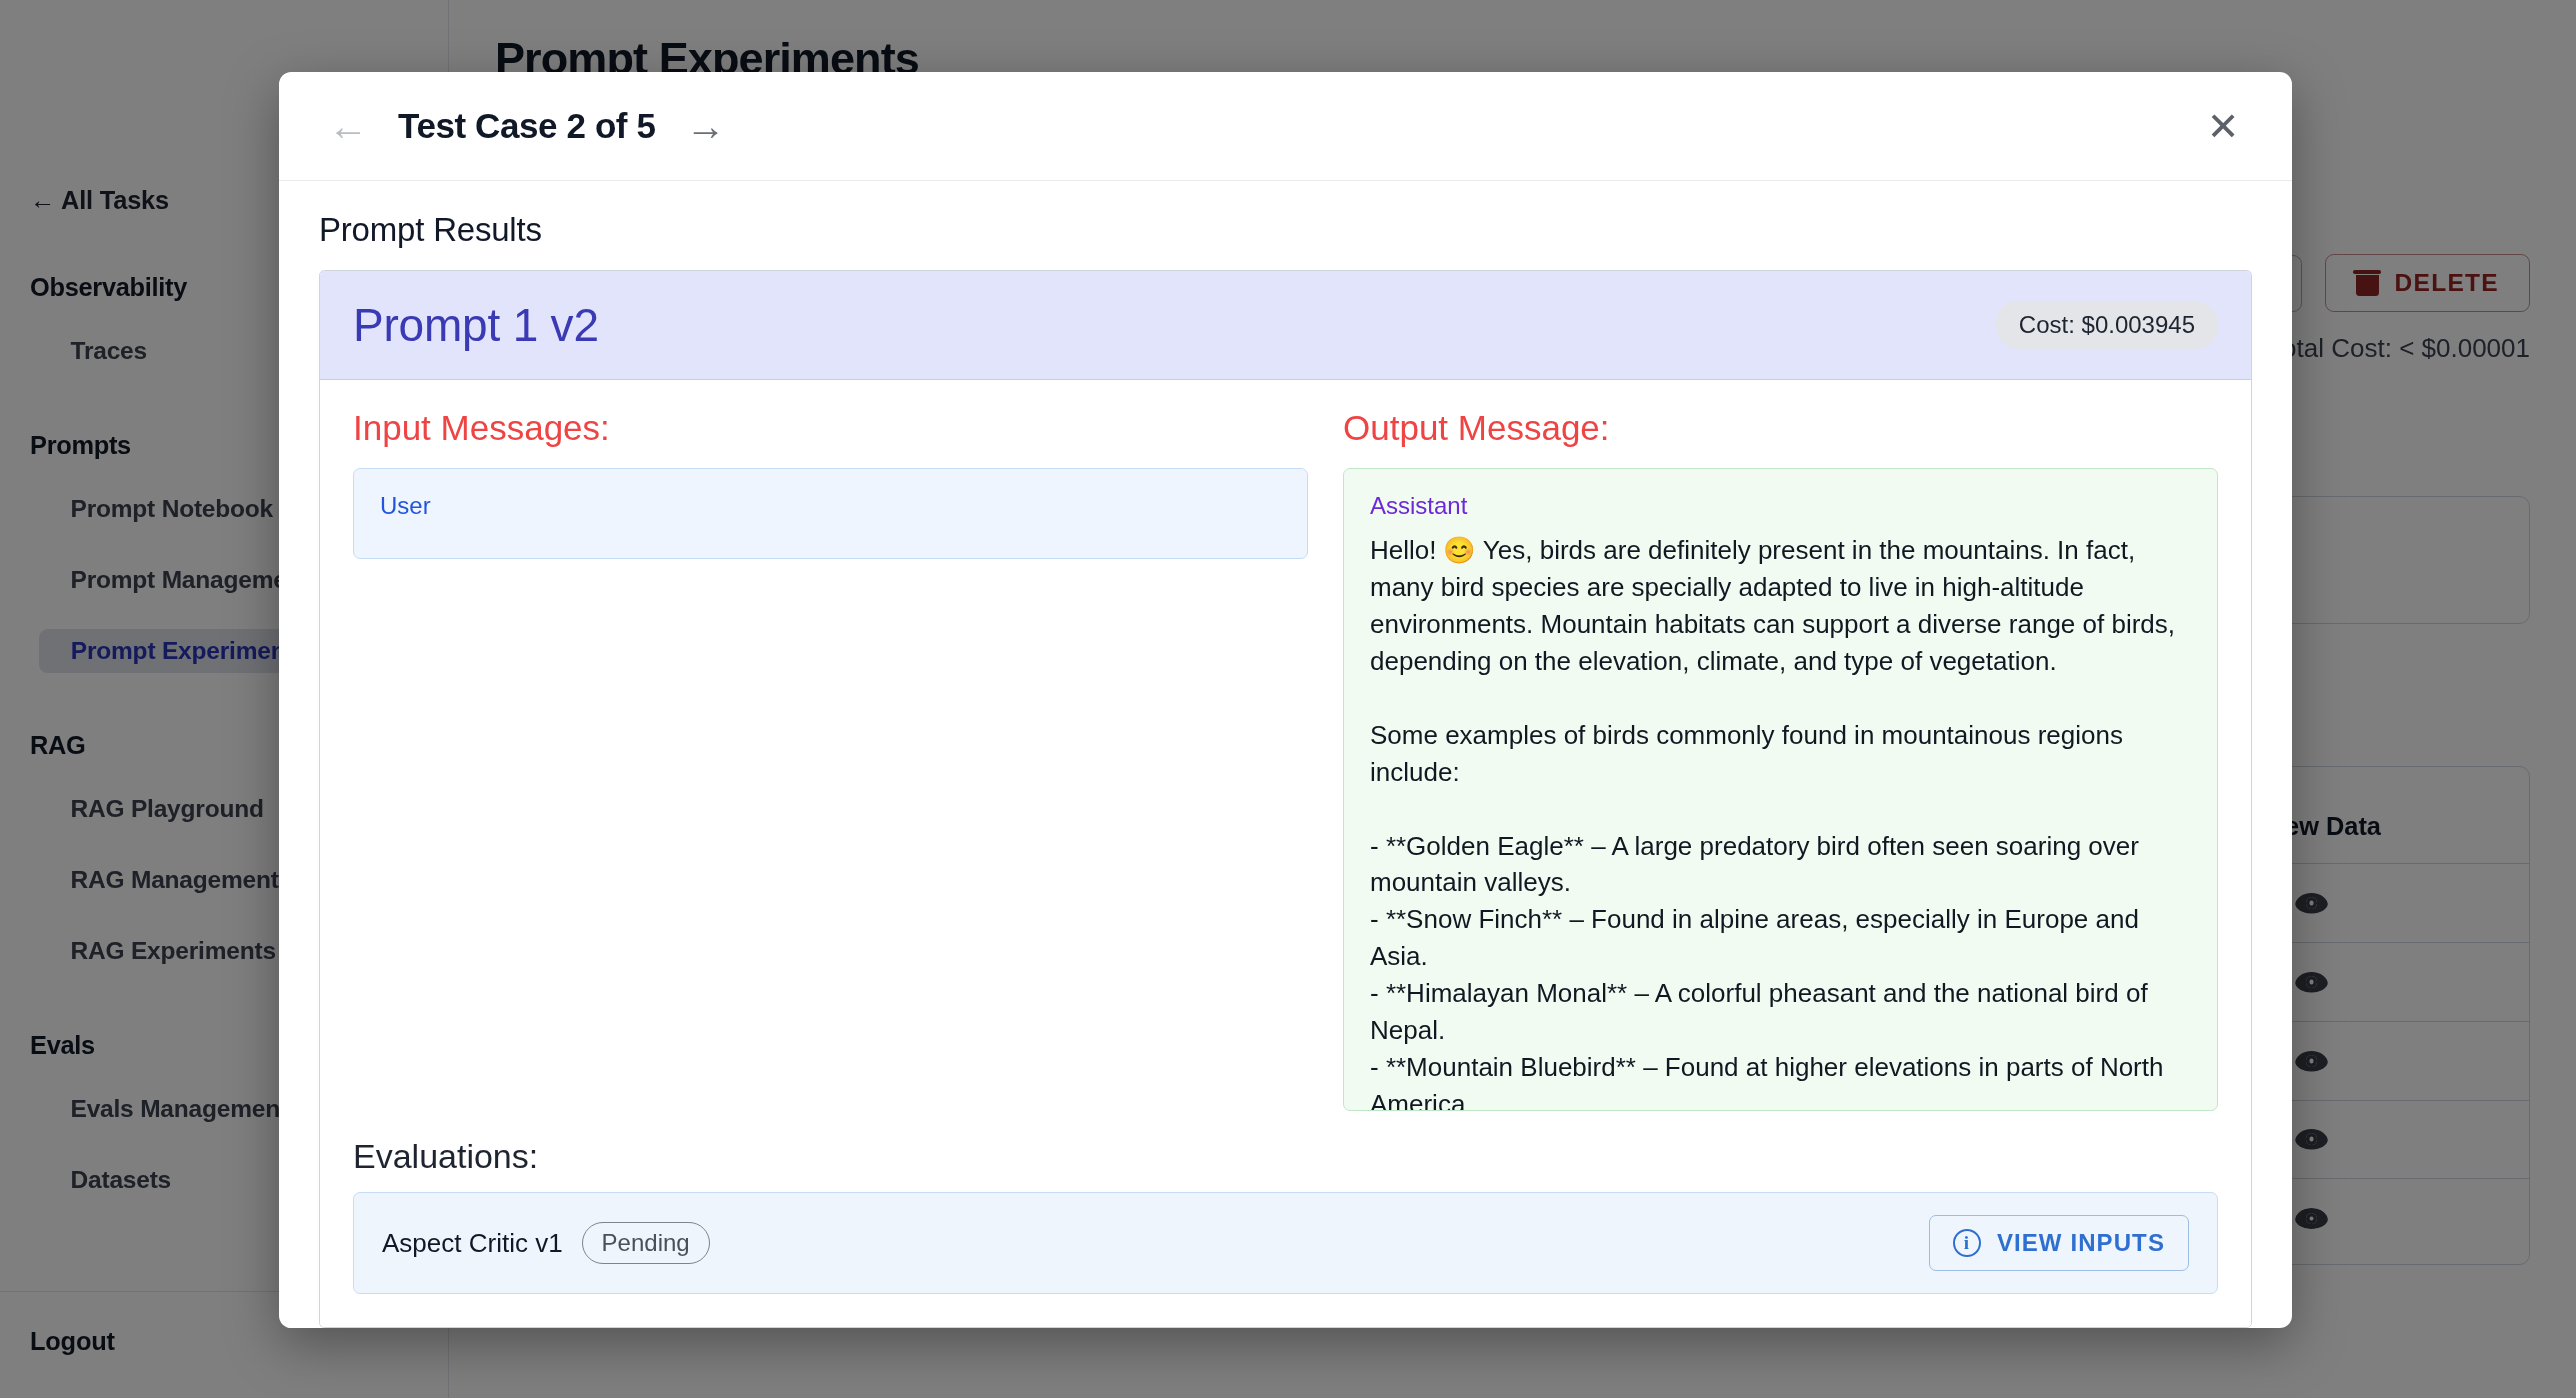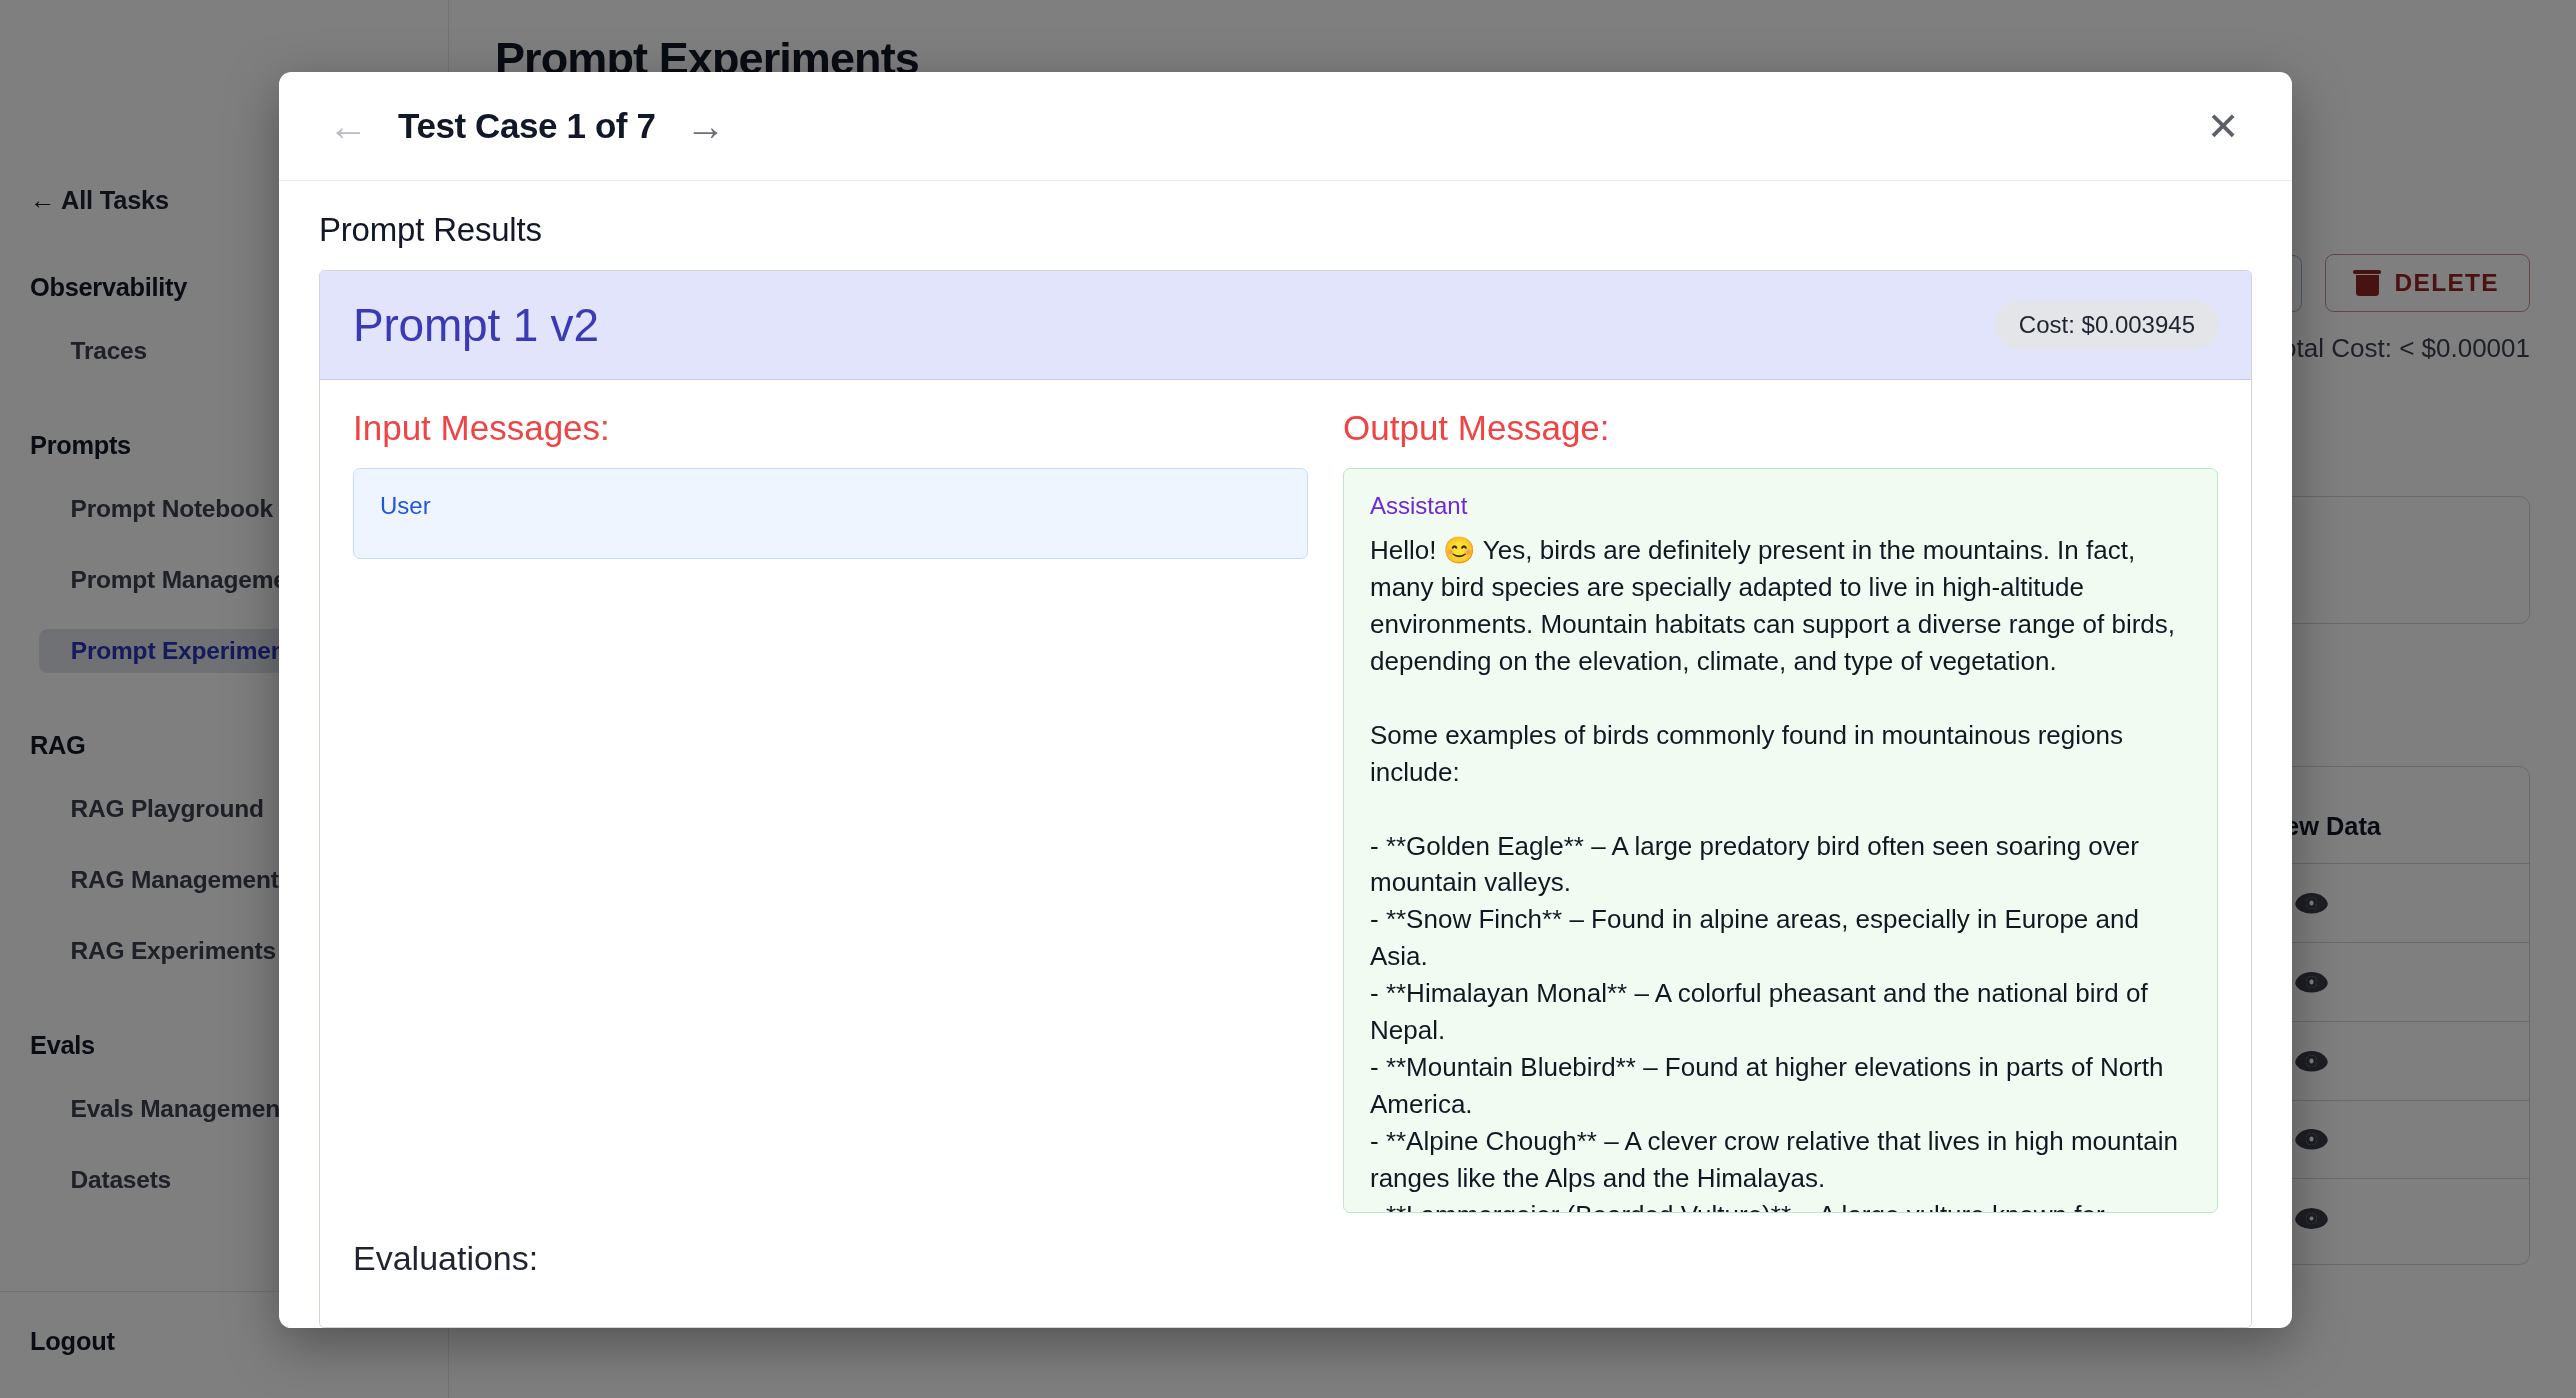--- a/index.html
+++ b/index.html
@@ -325,21 +325,21 @@
     </div>
   </main>
 </div>
 
 <div id="overlay"></div>
 
 <div id="modal">
 
   <div id="modal-header">
     <span class="nav-arrow prev">←</span>
-    <span id="modal-title">Test Case 1 of 7</span>
+    <span id="modal-title">Test Case 2 of 5</span>
     <span class="nav-arrow next">→</span>
     <span id="close-btn">✕</span>
   </div>
 
   <div id="modal-body">
 
     <div id="results-heading">Prompt Results</div>
 
     <div id="prompt-card">
 
@@ -373,18 +373,28 @@
 - **Lammergeier (Bearded Vulture)** – A large vulture known for inhabiting high mountains.
 
 Because mountain environments vary with altitude, you may find different bird species at different heights.</div>
           </div>
         </div>
 
       </div>
 
       <div id="evaluations">
         <div id="eval-label">Evaluations:</div>
+        <div id="eval-row">
+          <div class="eval-left">
+            <span id="eval-name">Aspect Critic v1</span>
+            <span id="eval-status">Pending</span>
+          </div>
+          <div id="view-inputs-btn">
+            <span class="info-ico">i</span>
+            <span>VIEW INPUTS</span>
+          </div>
+        </div>
       </div>
 
     </div>
   </div>
 </div>
 
 
 </body></html>

